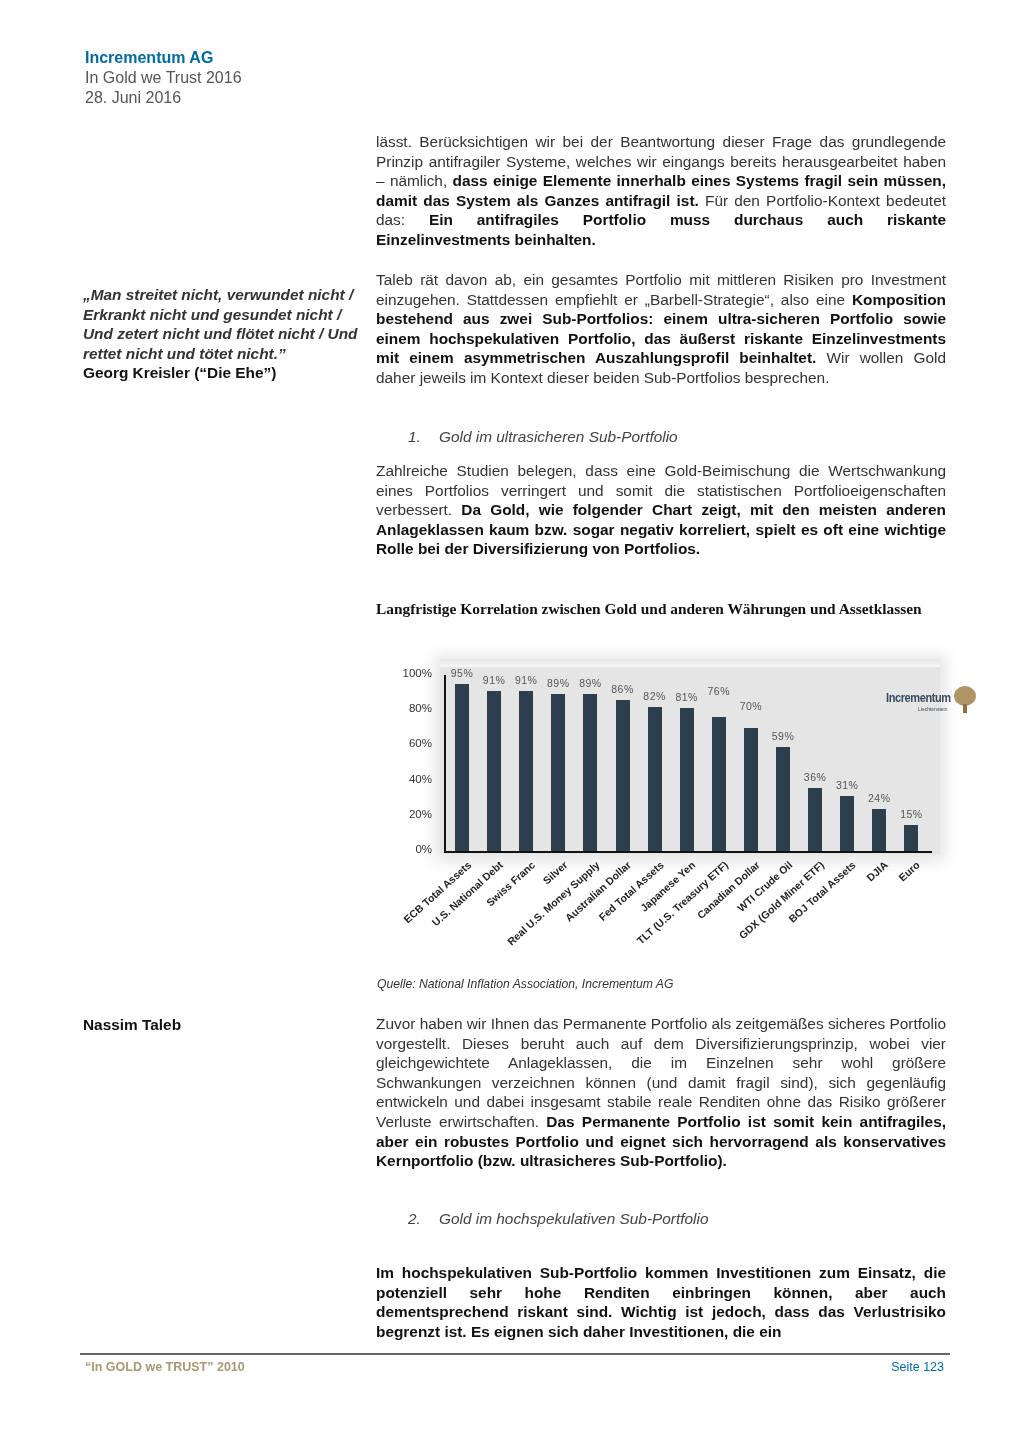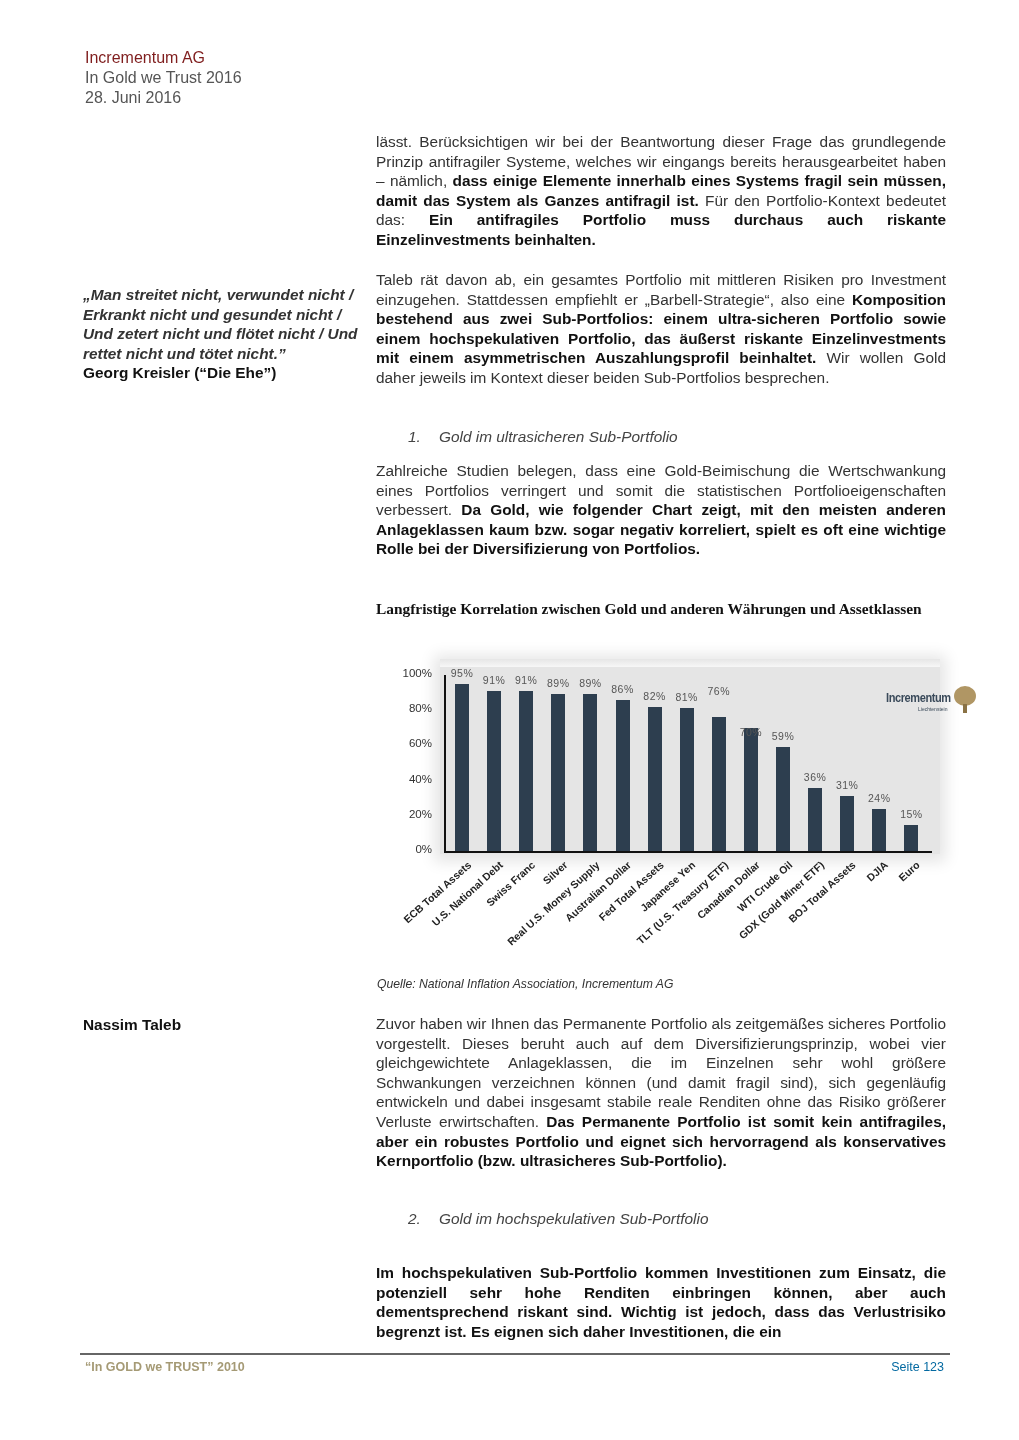--- a/index.html
+++ b/index.html
@@ -1,20 +1,20 @@
 <!DOCTYPE html>
 <html><head>
   <meta charset="utf-8">
   <style>
     * { margin: 0; padding: 0; box-sizing: border-box; }
     html, body { width: 1019px; height: 1440px; background: #ffffff; }
     body { position: relative; font-family: "Liberation Sans", sans-serif; color: #1a1a1a; overflow: hidden; }
 
     .header { position: absolute; left: 85px; top: 48px; font-size: 16px; line-height: 20px; color: #555; }
-    .header .company { font-weight: normal; color: #7f1d1d; }
+    .header .company { font-weight: bold; color: #0369a1; }
 
     .main { position: absolute; left: 376px; width: 570px; font-size: 15.4px; line-height: 19.6px; text-align: justify; color: #333; }
     .main b { color: #111; }
 
     .side-quote { position: absolute; left: 83px; width: 275px; font-size: 15.4px; line-height: 19.6px; font-style: italic; font-weight: bold; color: #333; }
     .side-quote .author { font-style: normal; color: #111; display: block; }
 
     .subhead { position: absolute; left: 408px; font-style: italic; font-size: 15.4px; color: #444; }
     .subhead .num { display: inline-block; width: 31px; }
 
@@ -108,21 +108,21 @@
       <div class="bar-label" style="left: 190.4px; top: 22.36px;">89%</div>
       <div class="bar" style="left: 235.5px; top: 44.64px; height: 151.36px; background: rgb(45, 62, 79);"></div>
       <div class="bar-label" style="left: 222.5px; top: 27.64px;">86%</div>
       <div class="bar" style="left: 267.6px; top: 51.68px; height: 144.32px; background: rgb(45, 62, 79);"></div>
       <div class="bar-label" style="left: 254.6px; top: 34.68px;">82%</div>
       <div class="bar" style="left: 299.7px; top: 53.44px; height: 142.56px; background: rgb(45, 62, 79);"></div>
       <div class="bar-label" style="left: 286.7px; top: 36.44px;">81%</div>
       <div class="bar" style="left: 331.8px; top: 62.24px; height: 133.76px; background: rgb(45, 62, 79);"></div>
       <div class="bar-label" style="left: 318.8px; top: 30px;">76%</div>
       <div class="bar" style="left: 363.9px; top: 72.8px; height: 123.2px; background: rgb(45, 62, 79);"></div>
-      <div class="bar-label" style="left: 350.9px; top: 71px;">70%</div>
+      <div class="bar-label" style="left: 350.9px; top: 45px;">70%</div>
       <div class="bar" style="left: 396px; top: 92.16px; height: 103.84px; background: rgb(45, 62, 79);"></div>
       <div class="bar-label" style="left: 383px; top: 75.16px;">59%</div>
       <div class="bar" style="left: 428.1px; top: 132.64px; height: 63.36px; background: rgb(45, 62, 79);"></div>
       <div class="bar-label" style="left: 415.1px; top: 115.64px;">36%</div>
       <div class="bar" style="left: 460.2px; top: 141.44px; height: 54.56px; background: rgb(45, 62, 79);"></div>
       <div class="bar-label" style="left: 447.2px; top: 124.44px;">31%</div>
       <div class="bar" style="left: 492.3px; top: 153.76px; height: 42.24px; background: rgb(45, 62, 79);"></div>
       <div class="bar-label" style="left: 479.3px; top: 136.76px;">24%</div>
       <div class="bar" style="left: 524.4px; top: 169.6px; height: 26.4px; background: rgb(45, 62, 79);"></div>
       <div class="bar-label" style="left: 511.4px; top: 152.6px;">15%</div>

